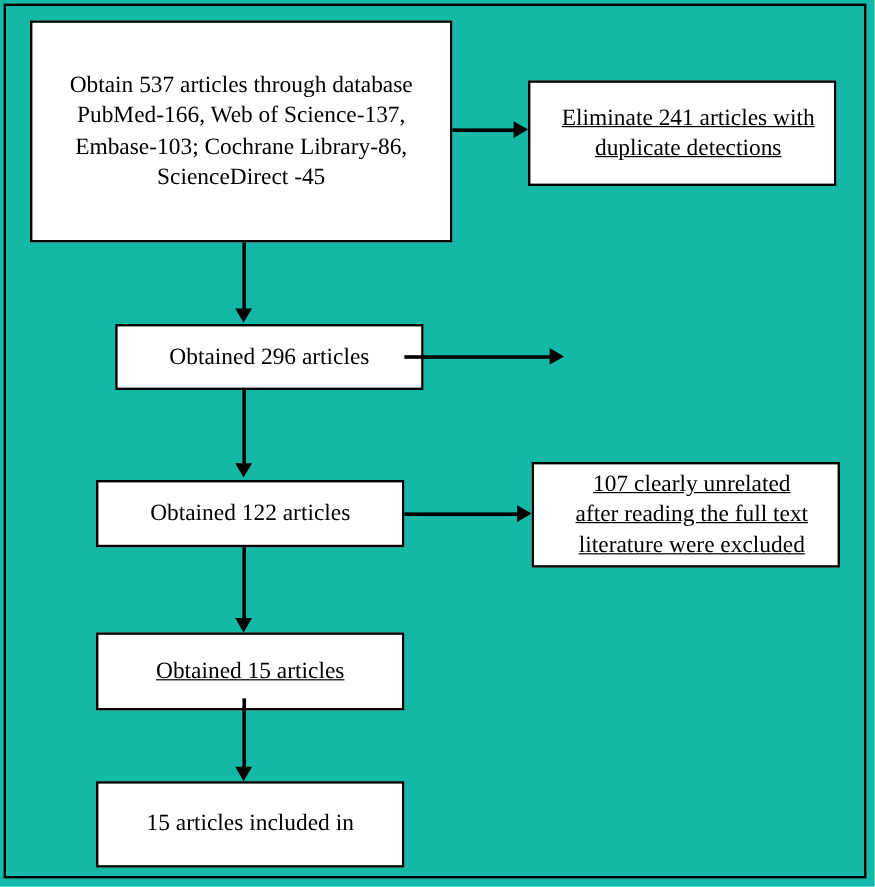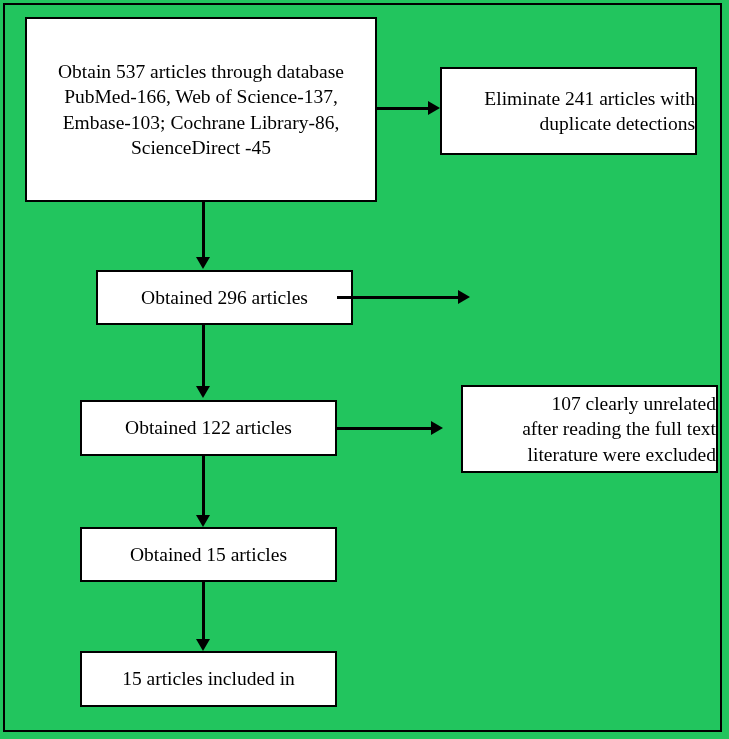--- a/index.html
+++ b/index.html
@@ -5,21 +5,21 @@
 <style>
   html, body {
     margin: 0;
     padding: 0;
     background: #ffffff;
   }
   #canvas {
     position: relative;
     width: 729px;
     height: 739px;
-    background: #22c55e;
+    background: #14b8a6;
     overflow: hidden;
     font-family: "Liberation Serif", "DejaVu Serif", serif;
     color: #000000;
   }
   
   #page-frame {
     position: absolute;
     left: 3px;
     top: 3px;
     width: 719px;
@@ -33,35 +33,35 @@
     box-sizing: border-box;
     border: 2.5px solid #000000;
     background: #ffffff;
     display: flex;
     flex-direction: column;
     justify-content: center;
     line-height: 1.30;
     font-size: 19.5px;
   }
   .flow-box.center { align-items: center; text-align: center; }
-  .flow-box.left   { align-items: flex-end; text-align: left; }
+  .flow-box.left   { align-items: center; text-align: left; text-decoration: underline; }
   .flow-box.left .line { padding-left: 10px; }
   .flow-box .line { display: block; white-space: pre; }
   .flow-box .para { display: block; }
   .para + .para { }
 
   
   #box-source     { left: 25px;  top: 17px;  width: 352px; height: 185px; }
   #box-duplicates { left: 440px; top: 67px;  width: 257px; height: 88px;  }
   #box-296        { left: 96px;  top: 270px; width: 257px; height: 55px;  }
   #box-excluded-case { left: 470px; top: 270px; width: 230px; height: 60px; }
   #box-122        { left: 80px;  top: 400px; width: 257px; height: 56px;  }
-  #box-unrelated  { left: 461px; top: 385px; width: 257px; height: 88px;  }
-  #box-15         { left: 80px;  top: 527px; width: 257px; height: 55px;  }
-  #box-meta       { left: 80px;  top: 651px; width: 257px; height: 56px;  }
+  #box-unrelated  { left: 443px; top: 385px; width: 257px; height: 88px;  }
+  #box-15         { left: 80px;  top: 527px; width: 257px; height: 65px; text-decoration: underline;  }
+  #box-meta       { left: 80px;  top: 651px; width: 257px; height: 72px;  }
 
   
   .conn-v, .conn-h {
     position: absolute;
     background: #000000;
   }
   .conn-v { width: 3px; }
   .conn-h { height: 3px; }
   .arrow-down {
     position: absolute;

